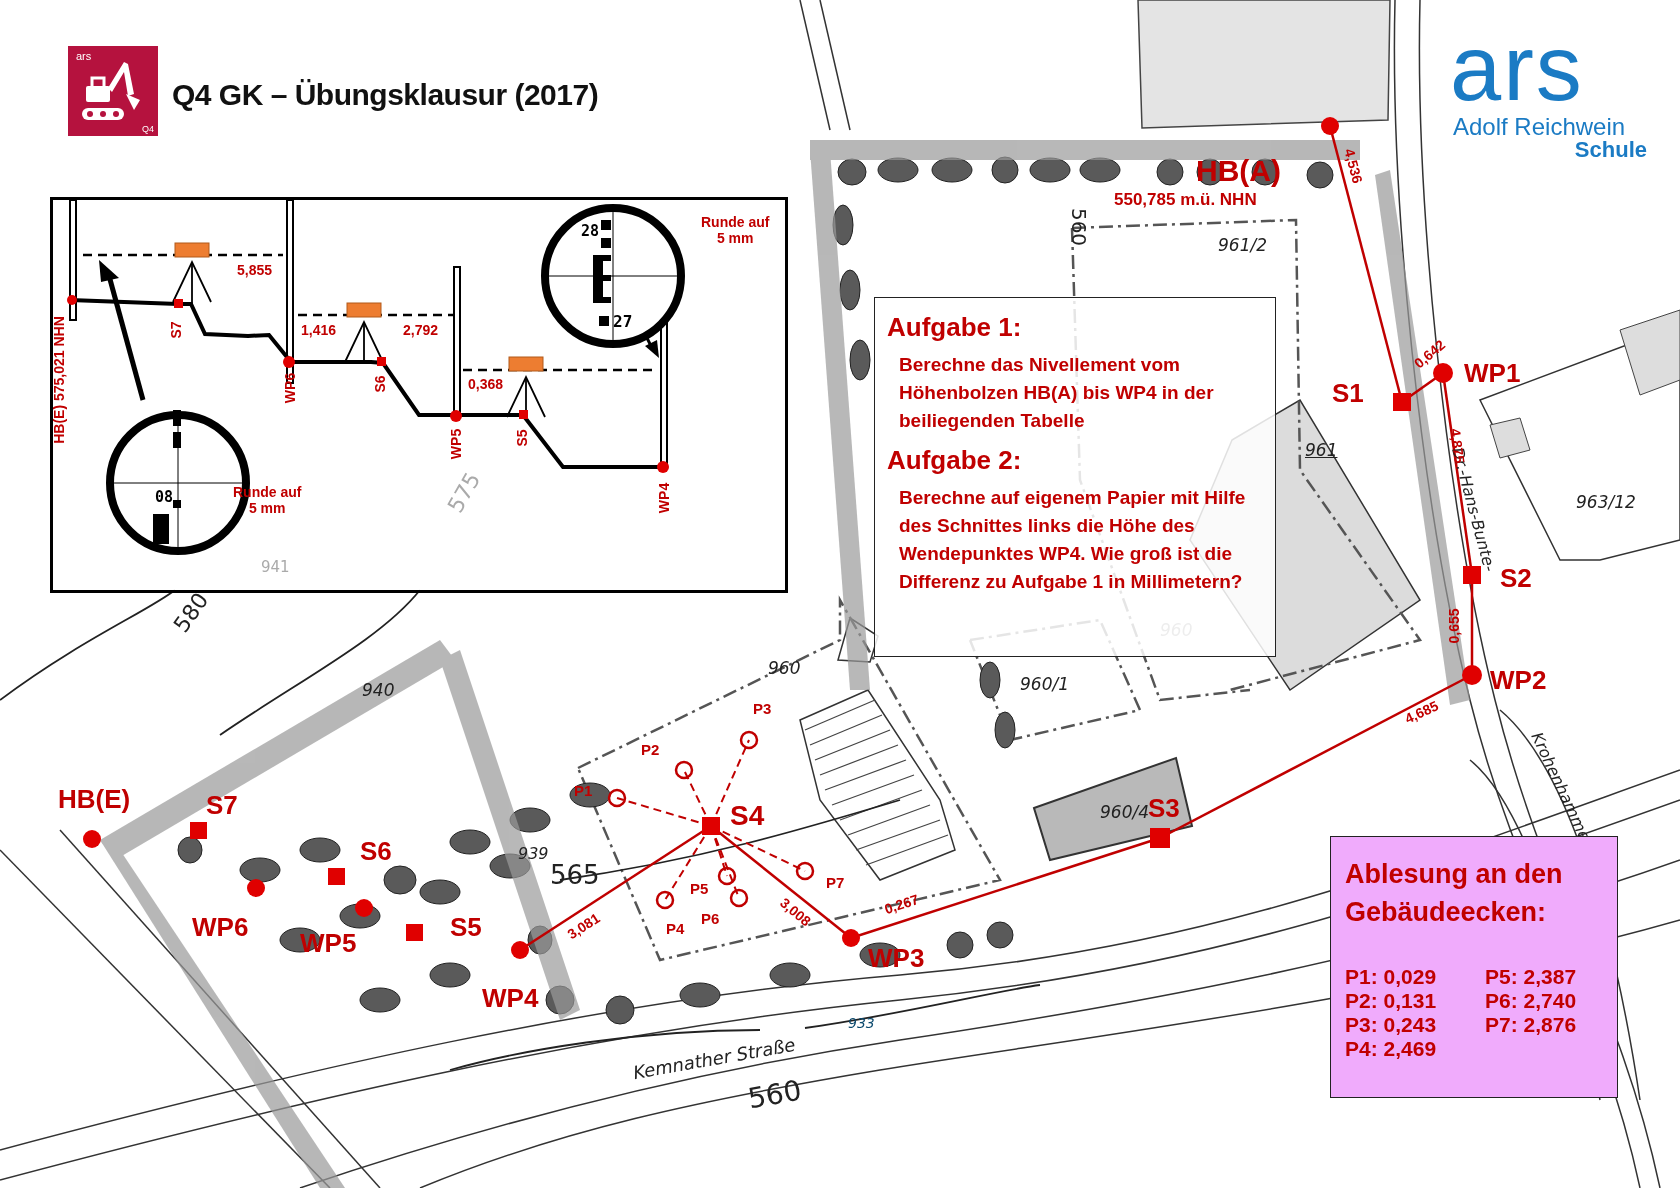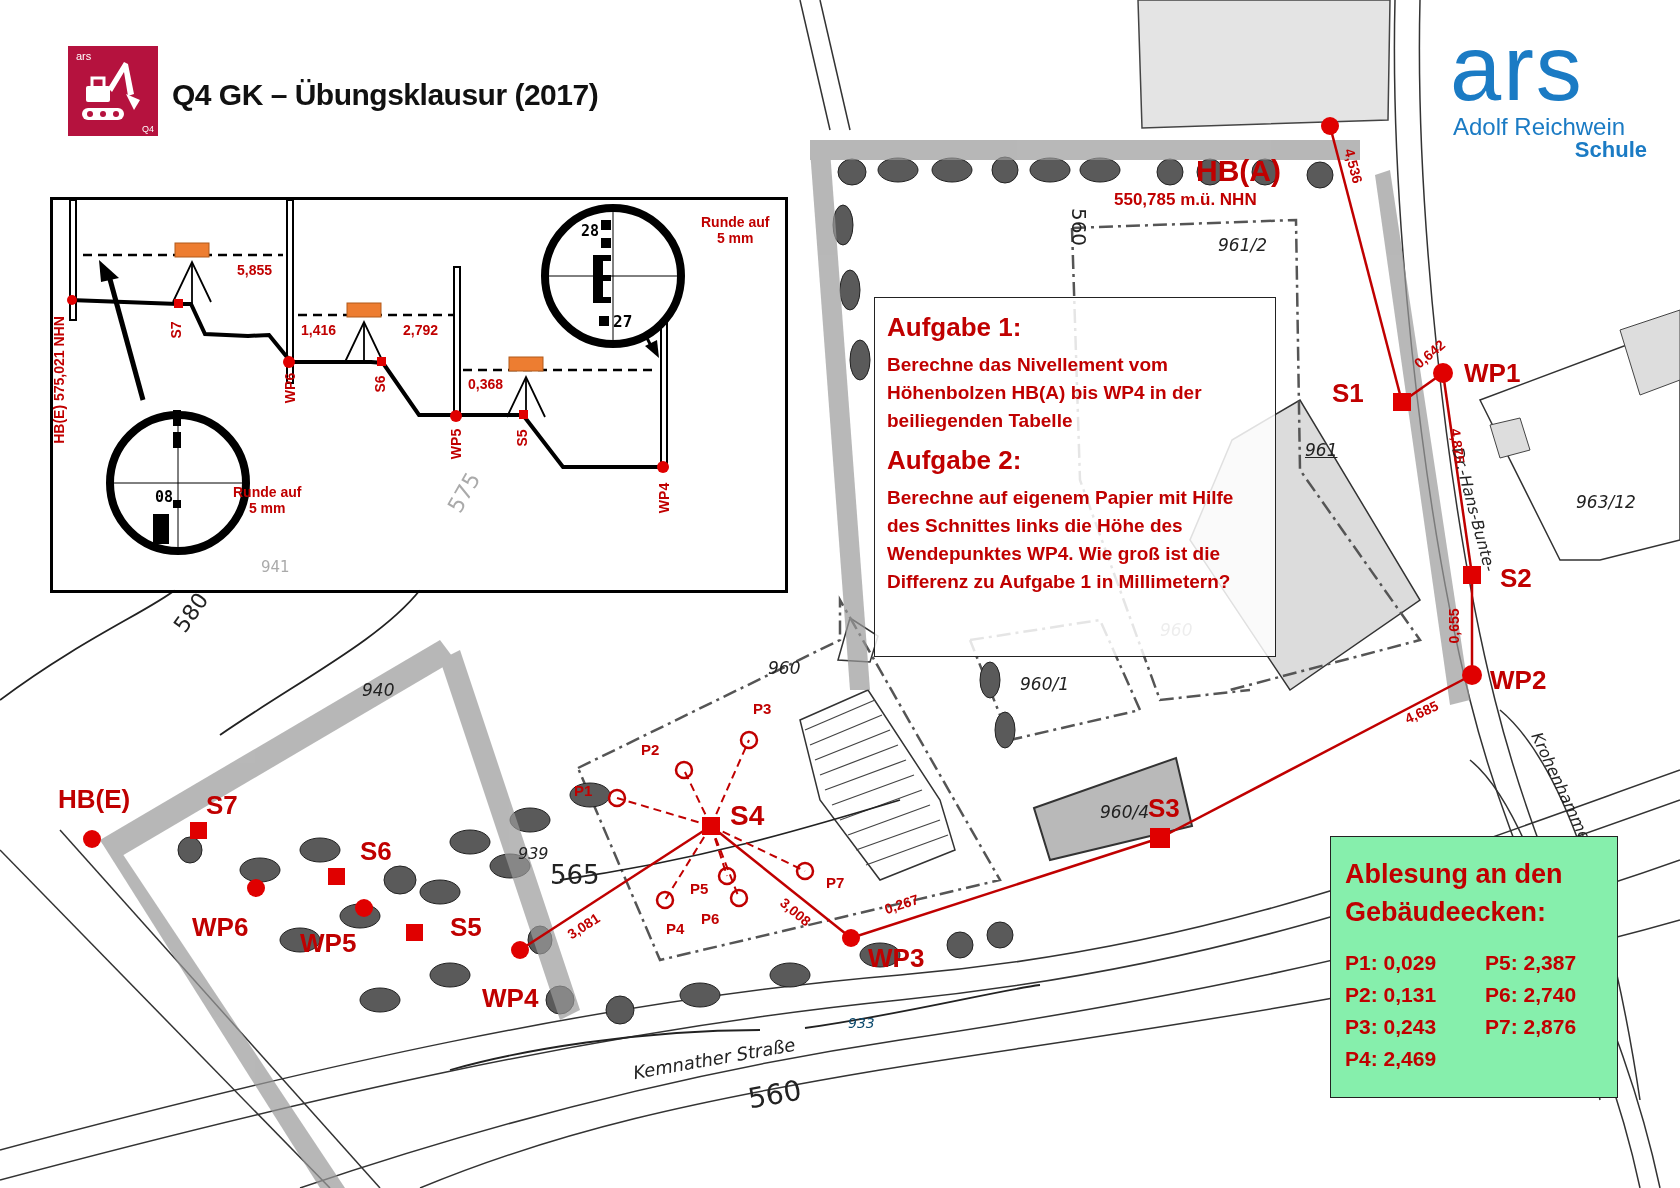--- a/index.html
+++ b/index.html
@@ -15,24 +15,24 @@
     .logo-box { position:absolute; left:68px; top:46px; width:90px; height:90px; background:#b5123e; }
     .logo-box .ars-small { position:absolute; left:8px; top:4px; color:#fff; font-size:11px; font-family:"Liberation Sans", sans-serif; }
     .logo-box .q4 { position:absolute; right:4px; bottom:2px; color:#fff; font-size:9px; font-family:"Liberation Sans", sans-serif; }
     .ars-logo { position:absolute; left:1450px; top:40px; width:200px; height:120px; }
     .ars-word { position:absolute; left:0; top:-18px; font-size:92px; color:#1b7bc4; font-family:"Liberation Sans", sans-serif; letter-spacing:2px; line-height:1; }
     .ars-name { position:absolute; left:3px; top:73px; font-size:24px; color:#1b7bc4; font-family:"Liberation Sans", sans-serif; white-space:nowrap; }
     .ars-schule { position:absolute; right:3px; top:97px; font-size:22px; font-weight:bold; color:#1b7bc4; font-family:"Liberation Sans", sans-serif; }
     .inset { position:absolute; left:50px; top:197px; width:738px; height:396px; border:3px solid #000; background:rgba(255,255,255,0.88); box-sizing:border-box; }
     .task-box { position:absolute; left:874px; top:297px; width:402px; height:360px; border:1.5px solid #222; background:rgba(255,255,255,0.85); box-sizing:border-box; padding:14px 10px 10px 12px; }
     .task-box .h { font-size:26px; font-weight:bold; color:#c00000; margin:0 0 8px 0; }
-    .task-box .p { font-size:19px; font-weight:bold; color:#c00000; line-height:28px; margin:0 0 10px 0; }
-    .read-box { position:absolute; left:1330px; top:836px; width:288px; height:262px; border:1.5px solid #222; background:#86efac; box-sizing:border-box; padding:18px 10px 10px 14px; }
+    .task-box .p { font-size:19px; font-weight:bold; color:#c00000; line-height:28px; margin:0 0 10px 12px; }
+    .read-box { position:absolute; left:1330px; top:836px; width:288px; height:262px; border:1.5px solid #222; background:#f0abfc; box-sizing:border-box; padding:18px 10px 10px 14px; }
     .read-box .h { font-size:27px; font-weight:bold; color:#c00000; line-height:38px; }
-    .read-grid { display:grid; grid-template-columns:140px 140px; row-gap:8px; margin-top:20px; }
+    .read-grid { display:grid; grid-template-columns:140px 140px; row-gap:0; margin-top:34px; }
     .read-grid div { font-size:21px; font-weight:bold; color:#c00000; }
   </style>
 </head>
 <body>
 
 <svg id="map-svg" width="1680" height="1188" viewBox="0 0 1680 1188">
 
   <g>
     <polygon points="1138,0 1390,0 1388,120 1142,128" fill="#e4e4e4" stroke="#444" stroke-width="1.5"></polygon>
     <polygon points="1232,440 1300,400 1420,600 1290,690 1190,540" fill="#dcdcdc" stroke="#333" stroke-width="1.5"></polygon>

